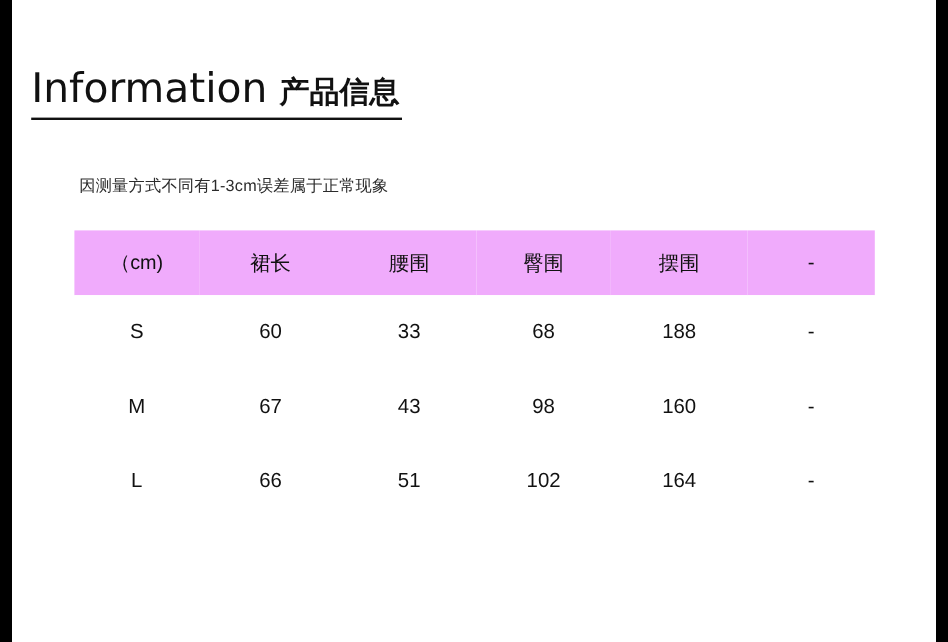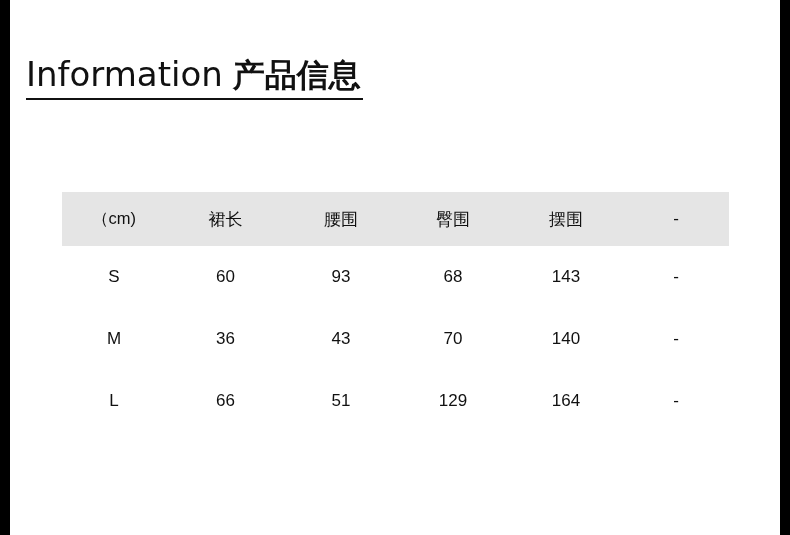--- a/index.html
+++ b/index.html
@@ -42,21 +42,21 @@
   }
   .title-en {
     font-size: 34px;
     font-weight: 400;
     letter-spacing: 0px;
     color: #111111;
     line-height: 40px;
     font-family: "DejaVu Sans", sans-serif;
   }
   .title-cn {
-    font-size: 32px;
+    font-size: 25px;
     font-weight: 700;
     color: #111111;
     margin-left: 10px;
     line-height: 34px;
     font-family: "Liberation Sans", sans-serif;
   }
 
   .note {
     position: absolute;
     left: 66px;
@@ -75,21 +75,21 @@
     table-layout: fixed;
   }
   .size-table col.c0 { width: 104px; }
   .size-table col.c1 { width: 119px; }
   .size-table col.c2 { width: 112px; }
   .size-table col.c3 { width: 112px; }
   .size-table col.c4 { width: 114px; }
   .size-table col.c5 { width: 106px; }
 
   .size-table thead th {
-    background: #e5e5e5;
+    background: #f0abfc;
     height: 52px;
     font-size: 17px;
     font-weight: 400;
     color: #111111;
     text-align: center;
     vertical-align: middle;
     border: none;
   }
   .size-table thead th.unit {
     font-size: 16.5px;
@@ -111,20 +111,21 @@
 <div class="page">
 
   <div class="side-bar left"></div>
   <div class="side-bar right"></div>
 
   <div class="title-block">
     <span class="title-en">Information</span>
     <span class="title-cn">产品信息</span>
   </div>
 
+  <div class="note">因测量方式不同有1-3cm误差属于正常现象</div>
 
   <table class="size-table">
     <colgroup>
       <col class="c0">
         <col class="c1">
         <col class="c2">
         <col class="c3">
         <col class="c4">
         <col class="c5">
     </colgroup>
@@ -135,37 +136,37 @@
         <th>腰围</th>
         <th>臀围</th>
         <th>摆围</th>
         <th>-</th>
       </tr>
     </thead>
     <tbody>
       <tr>
         <td>S</td>
         <td>60</td>
-        <td>93</td>
+        <td>33</td>
         <td>68</td>
-        <td>143</td>
+        <td>188</td>
         <td>-</td>
       </tr>
       <tr>
         <td>M</td>
-        <td>36</td>
+        <td>67</td>
         <td>43</td>
-        <td>70</td>
-        <td>140</td>
+        <td>98</td>
+        <td>160</td>
         <td>-</td>
       </tr>
       <tr>
         <td>L</td>
         <td>66</td>
         <td>51</td>
-        <td>129</td>
+        <td>102</td>
         <td>164</td>
         <td>-</td>
       </tr>
     </tbody>
   </table>
 
 </div>
 
 </body></html>

